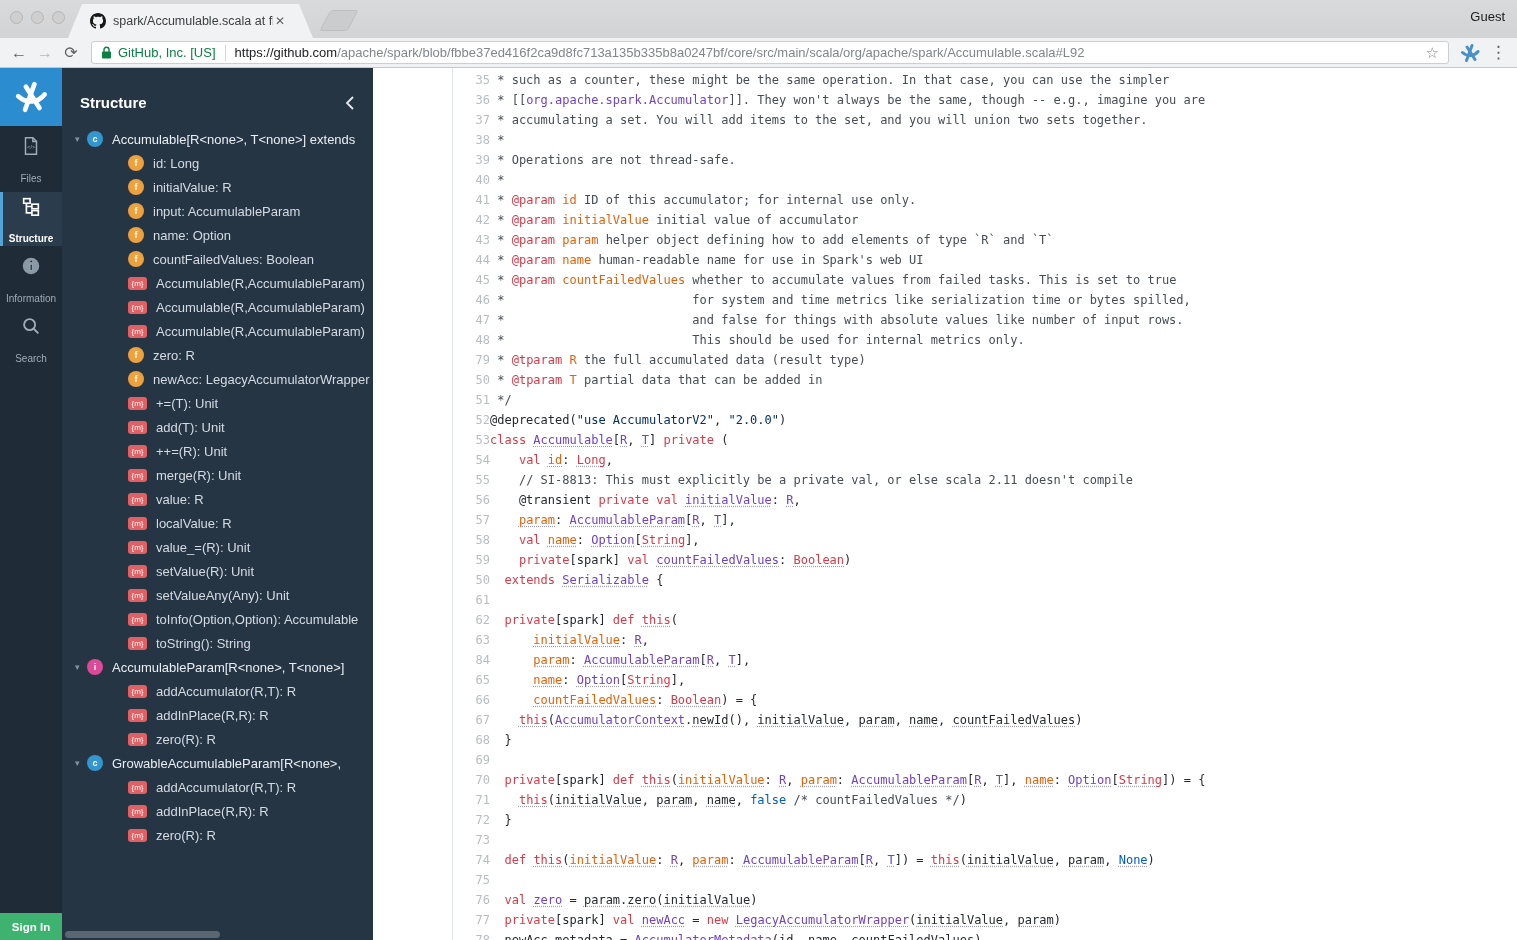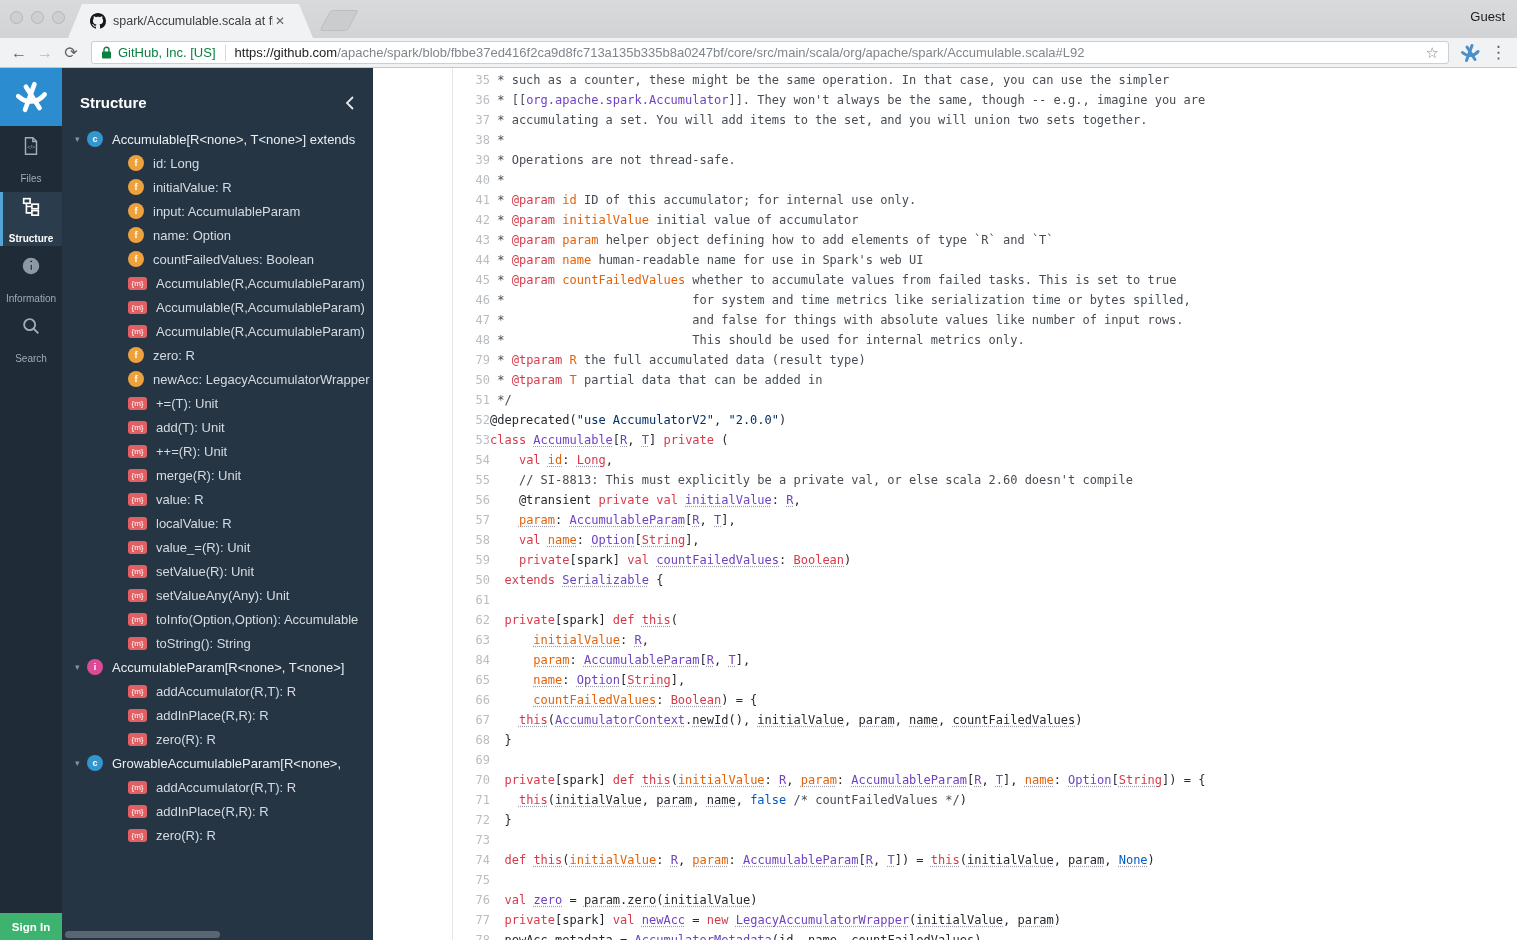--- a/index.html
+++ b/index.html
@@ -325,21 +325,21 @@
         <div class="line"><span class="ln">45</span><span class="lt"><span class="c"> * </span><span class="k">@param</span><span class="c"> </span><span class="o">countFailedValues</span><span class="c"> whether to accumulate values from failed tasks. This is set to true</span></span></div>
         <div class="line"><span class="ln">46</span><span class="lt"><span class="c"> *                          for system and time metrics like serialization time or bytes spilled,</span></span></div>
         <div class="line"><span class="ln">47</span><span class="lt"><span class="c"> *                          and false for things with absolute values like number of input rows.</span></span></div>
         <div class="line"><span class="ln">48</span><span class="lt"><span class="c"> *                          This should be used for internal metrics only.</span></span></div>
         <div class="line"><span class="ln">79</span><span class="lt"><span class="c"> * </span><span class="k">@tparam</span><span class="c"> </span><span class="o">R</span><span class="c"> the full accumulated data (result type)</span></span></div>
         <div class="line"><span class="ln">50</span><span class="lt"><span class="c"> * </span><span class="k">@tparam</span><span class="c"> </span><span class="o">T</span><span class="c"> partial data that can be added in</span></span></div>
         <div class="line"><span class="ln">51</span><span class="lt"><span class="c"> */</span></span></div>
         <div class="line"><span class="ln">52</span><span class="lt"><span class="p">@deprecated(</span><span class="s">"use AccumulatorV2"</span><span class="p">, </span><span class="s">"2.0.0"</span><span class="p">)</span></span></div>
         <div class="line"><span class="ln">53</span><span class="lt"><span class="k">class</span><span class="p"> </span><span class="t u">Accumulable</span><span class="p">[</span><span class="t u">R</span><span class="p">, </span><span class="t u">T</span><span class="p">] </span><span class="k">private</span><span class="p"> (</span></span></div>
         <div class="line"><span class="ln">54</span><span class="lt"><span class="p">    </span><span class="k">val</span><span class="p"> </span><span class="o u">id</span><span class="p">: </span><span class="k u">Long</span><span class="p">,</span></span></div>
-        <div class="line"><span class="ln">55</span><span class="lt"><span class="p">    </span><span class="c">// SI-8813: This must explicitly be a private val, or else scala 2.60 doesn't compile</span></span></div>
+        <div class="line"><span class="ln">55</span><span class="lt"><span class="p">    </span><span class="c">// SI-8813: This must explicitly be a private val, or else scala 2.11 doesn't compile</span></span></div>
         <div class="line"><span class="ln">56</span><span class="lt"><span class="p">    @transient </span><span class="k">private</span><span class="p"> </span><span class="k">val</span><span class="p"> </span><span class="t u">initialValue</span><span class="p">: </span><span class="t u">R</span><span class="p">,</span></span></div>
         <div class="line"><span class="ln">57</span><span class="lt"><span class="p">    </span><span class="o u">param</span><span class="p">: </span><span class="t u">AccumulableParam</span><span class="p">[</span><span class="t u">R</span><span class="p">, </span><span class="t u">T</span><span class="p">],</span></span></div>
         <div class="line"><span class="ln">58</span><span class="lt"><span class="p">    </span><span class="k">val</span><span class="p"> </span><span class="o u">name</span><span class="p">: </span><span class="t u">Option</span><span class="p">[</span><span class="k u">String</span><span class="p">],</span></span></div>
         <div class="line"><span class="ln">59</span><span class="lt"><span class="p">    </span><span class="k">private</span><span class="p">[spark] </span><span class="k">val</span><span class="p"> </span><span class="t u">countFailedValues</span><span class="p">: </span><span class="k u">Boolean</span><span class="p">)</span></span></div>
         <div class="line"><span class="ln">50</span><span class="lt"><span class="p">  </span><span class="k">extends</span><span class="p"> </span><span class="t u">Serializable</span><span class="p"> {</span></span></div>
         <div class="line"><span class="ln">61</span><span class="lt"></span></div>
         <div class="line"><span class="ln">62</span><span class="lt"><span class="p">  </span><span class="k">private</span><span class="p">[spark] </span><span class="k">def</span><span class="p"> </span><span class="k u">this</span><span class="p">(</span></span></div>
         <div class="line"><span class="ln">63</span><span class="lt"><span class="p">      </span><span class="o u">initialValue</span><span class="p">: </span><span class="t u">R</span><span class="p">,</span></span></div>
         <div class="line"><span class="ln">84</span><span class="lt"><span class="p">      </span><span class="o u">param</span><span class="p">: </span><span class="t u">AccumulableParam</span><span class="p">[</span><span class="t u">R</span><span class="p">, </span><span class="t u">T</span><span class="p">],</span></span></div>
         <div class="line"><span class="ln">65</span><span class="lt"><span class="p">      </span><span class="o u">name</span><span class="p">: </span><span class="t u">Option</span><span class="p">[</span><span class="k u">String</span><span class="p">],</span></span></div>

